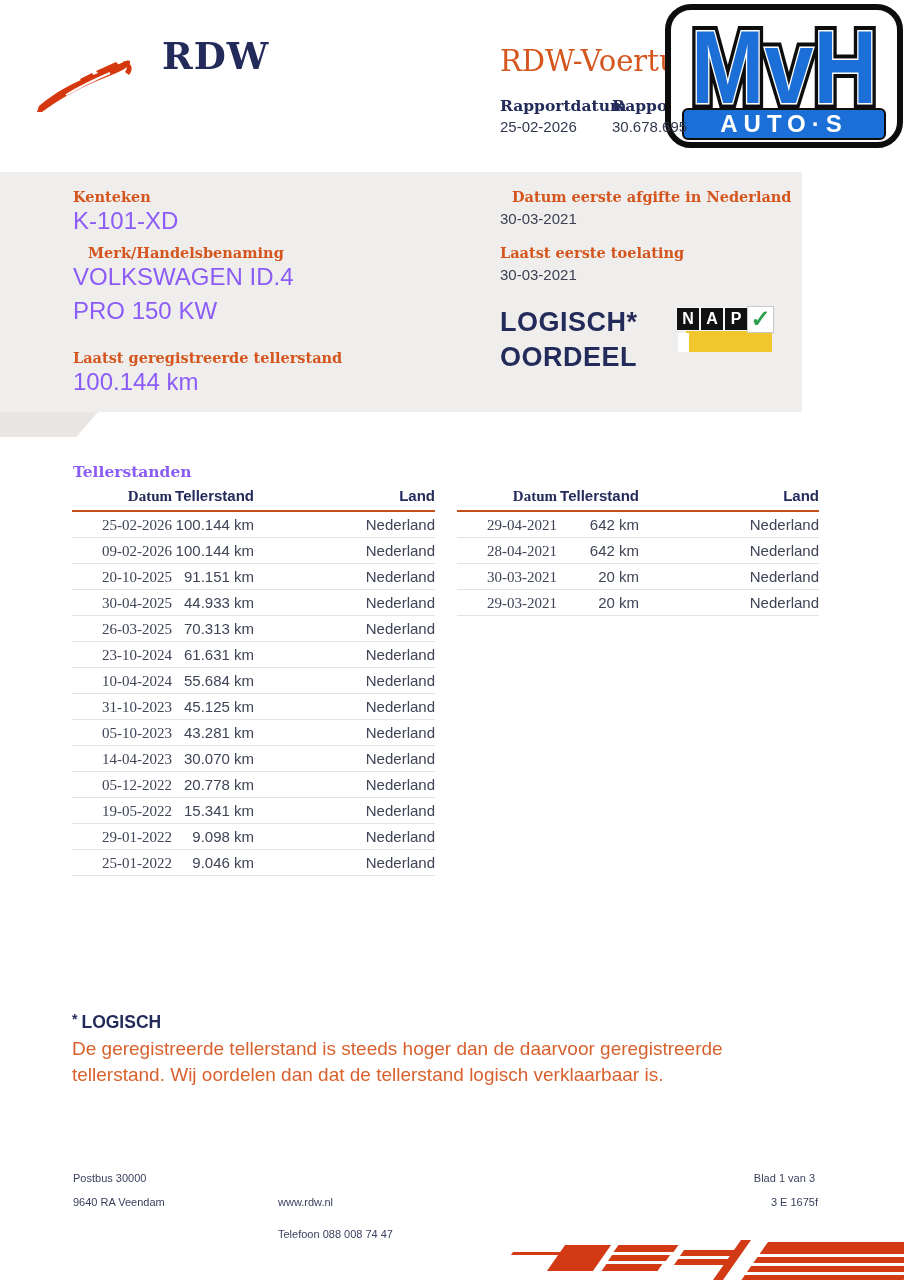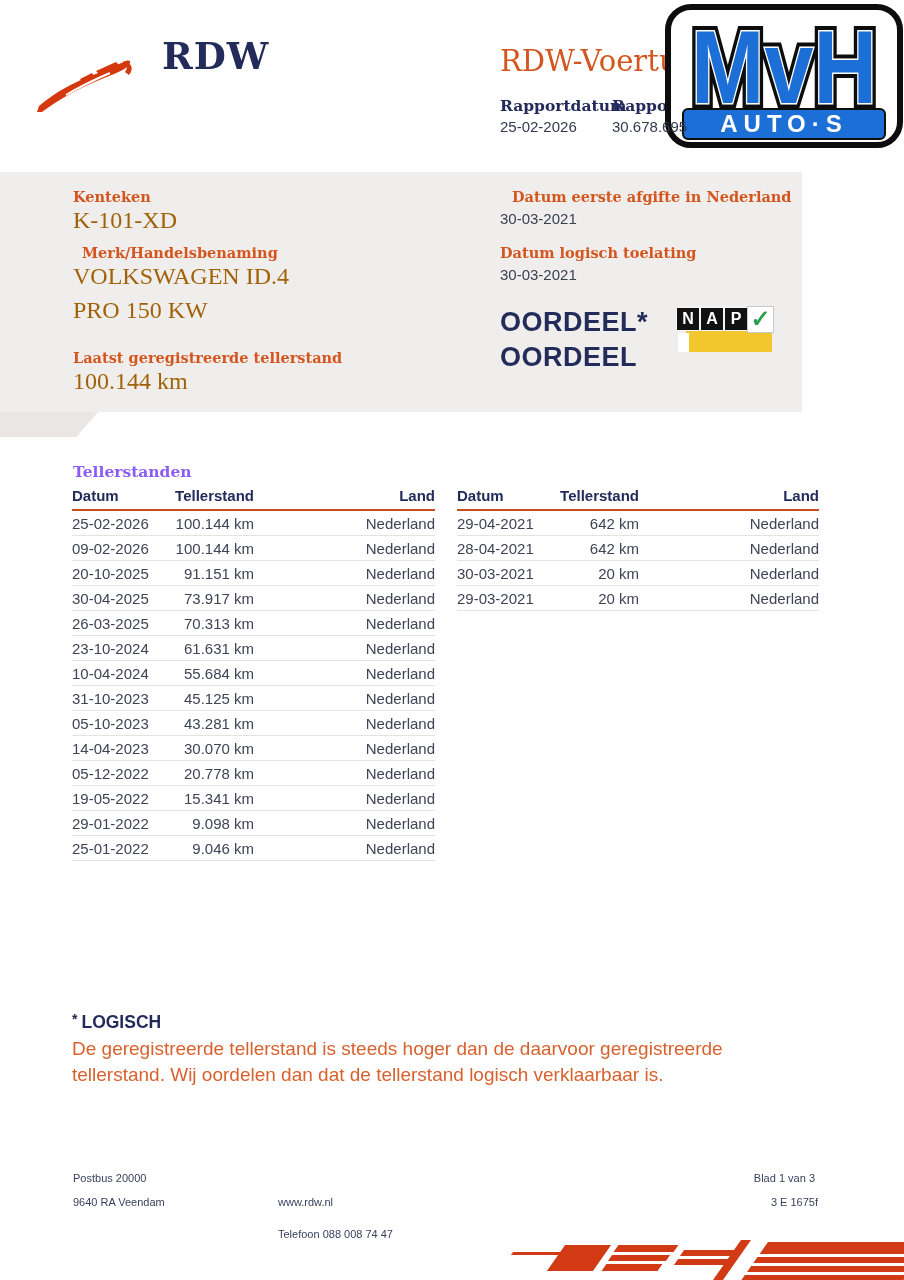--- a/index.html
+++ b/index.html
@@ -30,21 +30,21 @@
   }
   
   .panel{left:0;top:172px;width:802px;height:240px;background:#F0EEEC;}
   .panel-fold{left:0;top:412px;width:98px;height:25px;background:#E9E6E4;
     clip-path:polygon(0 0,100% 0,78% 100%,0 100%);}
   .f-label{
     font-family:"DejaVu Serif", serif;font-weight:bold;font-size:14.5px;color:#D4561E;
     white-space:nowrap;
   }
   .f-value-lg{
-    font-family:Liberation Serif, serif;font-size:24px;color:#a16207;white-space:nowrap;
+    font-family:Liberation Sans, sans-serif;font-size:24px;color:#8b5cf6;white-space:nowrap;
   }
   .f-value-sm{font-size:15px;color:#3A4052;white-space:nowrap;}
   .verdict{font-weight:bold;font-size:27px;color:#232B5A;letter-spacing:0.5px;white-space:nowrap;}
   
   .nap{left:676px;top:306px;width:100px;height:48px;}
   .nap .yellow{position:absolute;left:10px;top:13px;width:86px;height:33px;background:#F2C72E;}
   .nap .notch{position:absolute;left:2px;top:27px;width:11px;height:19px;background:#ffffff;}
   .nap .sq{
     position:absolute;top:1px;width:22px;height:22px;background:#111111;border:1px solid #f6f6f6;
     color:#ffffff;font-weight:bold;font-size:16px;line-height:22px;text-align:center;
@@ -64,21 +64,21 @@
     display:grid;grid-template-columns:100px 82px 1fr;align-items:baseline;
   }
   .otable .thead{
     font-weight:bold;font-size:15px;color:#232B5A;padding:0 0 5px 0;
     border-bottom:2px solid #C44F1B;
   }
   .otable .trow{
     font-size:15px;color:#3E4456;padding:4px 0 3px 0;border-bottom:1px solid #E5E2E0;
   }
   .otable .c1,.otable .c2,.otable .thead .h1,.otable .thead .h2{text-align:right;white-space:nowrap;}
-  .otable .c0,.otable .thead .h0{text-align:left;white-space:nowrap;}
+  .otable .c0,.otable .thead .h0{text-align:right;white-space:nowrap;font-family:Liberation Serif, serif;}
   
   .expl-head{left:72px;top:1011px;font-weight:bold;font-size:17.5px;color:#232B5A;}
   .expl-head .star{font-size:14px;vertical-align:4px;margin-right:4px;}
   .expl-body{left:72px;top:1036px;width:705px;font-size:19px;line-height:26px;color:#D8612E;}
   
   .foot{font-size:11px;color:#3A415E;white-space:nowrap;}
   .foot-right{text-align:right;padding-left:36px;}
   
   .bottom-art{left:0;top:1237px;width:904px;height:43px;overflow:hidden;}
   .bar{position:absolute;background:#D13A14;transform:skewX(-35deg);}
@@ -120,34 +120,34 @@
     <text x="113" y="122" text-anchor="middle" font-family="Liberation Sans, sans-serif" font-weight="bold" font-size="24" letter-spacing="6" fill="#ffffff">AUTO·S</text>
   </svg>
 </div>
 
 <div class="abs panel"></div>
 <div class="abs panel-fold"></div>
 
 <div class="abs f-label" style="left:73px;top:188px">Kenteken</div>
 <div class="abs f-value-lg" style="left:73px;top:207px">K-101-XD</div>
 
-<div class="abs f-label" style="left:82px;top:244px">Merk/Handelsbenaming</div>
+<div class="abs f-label" style="left:88px;top:244px">Merk/Handelsbenaming</div>
 <div class="abs f-value-lg" style="left:73px;top:263px">VOLKSWAGEN ID.4</div>
 <div class="abs f-value-lg" style="left:73px;top:297px">PRO 150 KW</div>
 
 <div class="abs f-label" style="left:73px;top:349px">Laatst geregistreerde tellerstand</div>
 <div class="abs f-value-lg" style="left:73px;top:368px">100.144 km</div>
 
 <div class="abs f-label" style="left:512px;top:188px">Datum eerste afgifte in Nederland</div>
 <div class="abs f-value-sm" style="left:500px;top:210px">30-03-2021</div>
 
-<div class="abs f-label" style="left:500px;top:244px">Datum logisch toelating</div>
+<div class="abs f-label" style="left:500px;top:244px">Laatst eerste toelating</div>
 <div class="abs f-value-sm" style="left:500px;top:266px">30-03-2021</div>
 
-<div class="abs verdict" style="left:500px;top:307px">OORDEEL*</div>
+<div class="abs verdict" style="left:500px;top:307px">LOGISCH*</div>
 <div class="abs verdict" style="left:500px;top:342px">OORDEEL</div>
 
 <div class="abs nap">
   <span class="yellow"></span>
   <span class="notch"></span>
   <span class="sq" style="left:0px">N</span>
   <span class="sq" style="left:24px">A</span>
   <span class="sq" style="left:48px">P</span>
   <span class="chk">✓</span>
 </div>
@@ -171,21 +171,21 @@
         <span class="c1">100.144 km</span>
         <span class="c2">Nederland</span>
       </div>
       <div class="trow">
         <span class="c0">20-10-2025</span>
         <span class="c1">91.151 km</span>
         <span class="c2">Nederland</span>
       </div>
       <div class="trow">
         <span class="c0">30-04-2025</span>
-        <span class="c1">73.917 km</span>
+        <span class="c1">44.933 km</span>
         <span class="c2">Nederland</span>
       </div>
       <div class="trow">
         <span class="c0">26-03-2025</span>
         <span class="c1">70.313 km</span>
         <span class="c2">Nederland</span>
       </div>
       <div class="trow">
         <span class="c0">23-10-2024</span>
         <span class="c1">61.631 km</span>
@@ -262,21 +262,21 @@
         <span class="c2">Nederland</span>
       </div>
     </div>
 </div>
 
 <div class="abs expl-head">
   <span class="star">*</span><span>LOGISCH</span>
 </div>
 <div class="abs expl-body">De geregistreerde tellerstand is steeds hoger dan de daarvoor geregistreerde tellerstand. Wij oordelen dan dat de tellerstand logisch verklaarbaar is.</div>
 
-<div class="abs foot" style="left:73px;top:1172px">Postbus 20000</div>
+<div class="abs foot" style="left:73px;top:1172px">Postbus 30000</div>
 <div class="abs foot" style="left:73px;top:1196px">9640 RA Veendam</div>
 <div class="abs foot" style="left:278px;top:1228px">Telefoon 088 008 74 47</div>
 <div class="abs foot" style="left:278px;top:1196px">www.rdw.nl</div>
 <div class="abs foot foot-right" style="right:89px;top:1172px">Blad 1 van 3</div>
 <div class="abs foot foot-right" style="right:86px;top:1196px">3 E 1675f</div>
 
 <div class="abs bottom-art">
   <div class="bar" style="left:512px;top:15px;width:52px;height:3px"></div>
   <div class="bar" style="left:556px;top:8px;width:46px;height:26px"></div>
   <div class="bar" style="left:616px;top:8px;width:60px;height:7px"></div>

